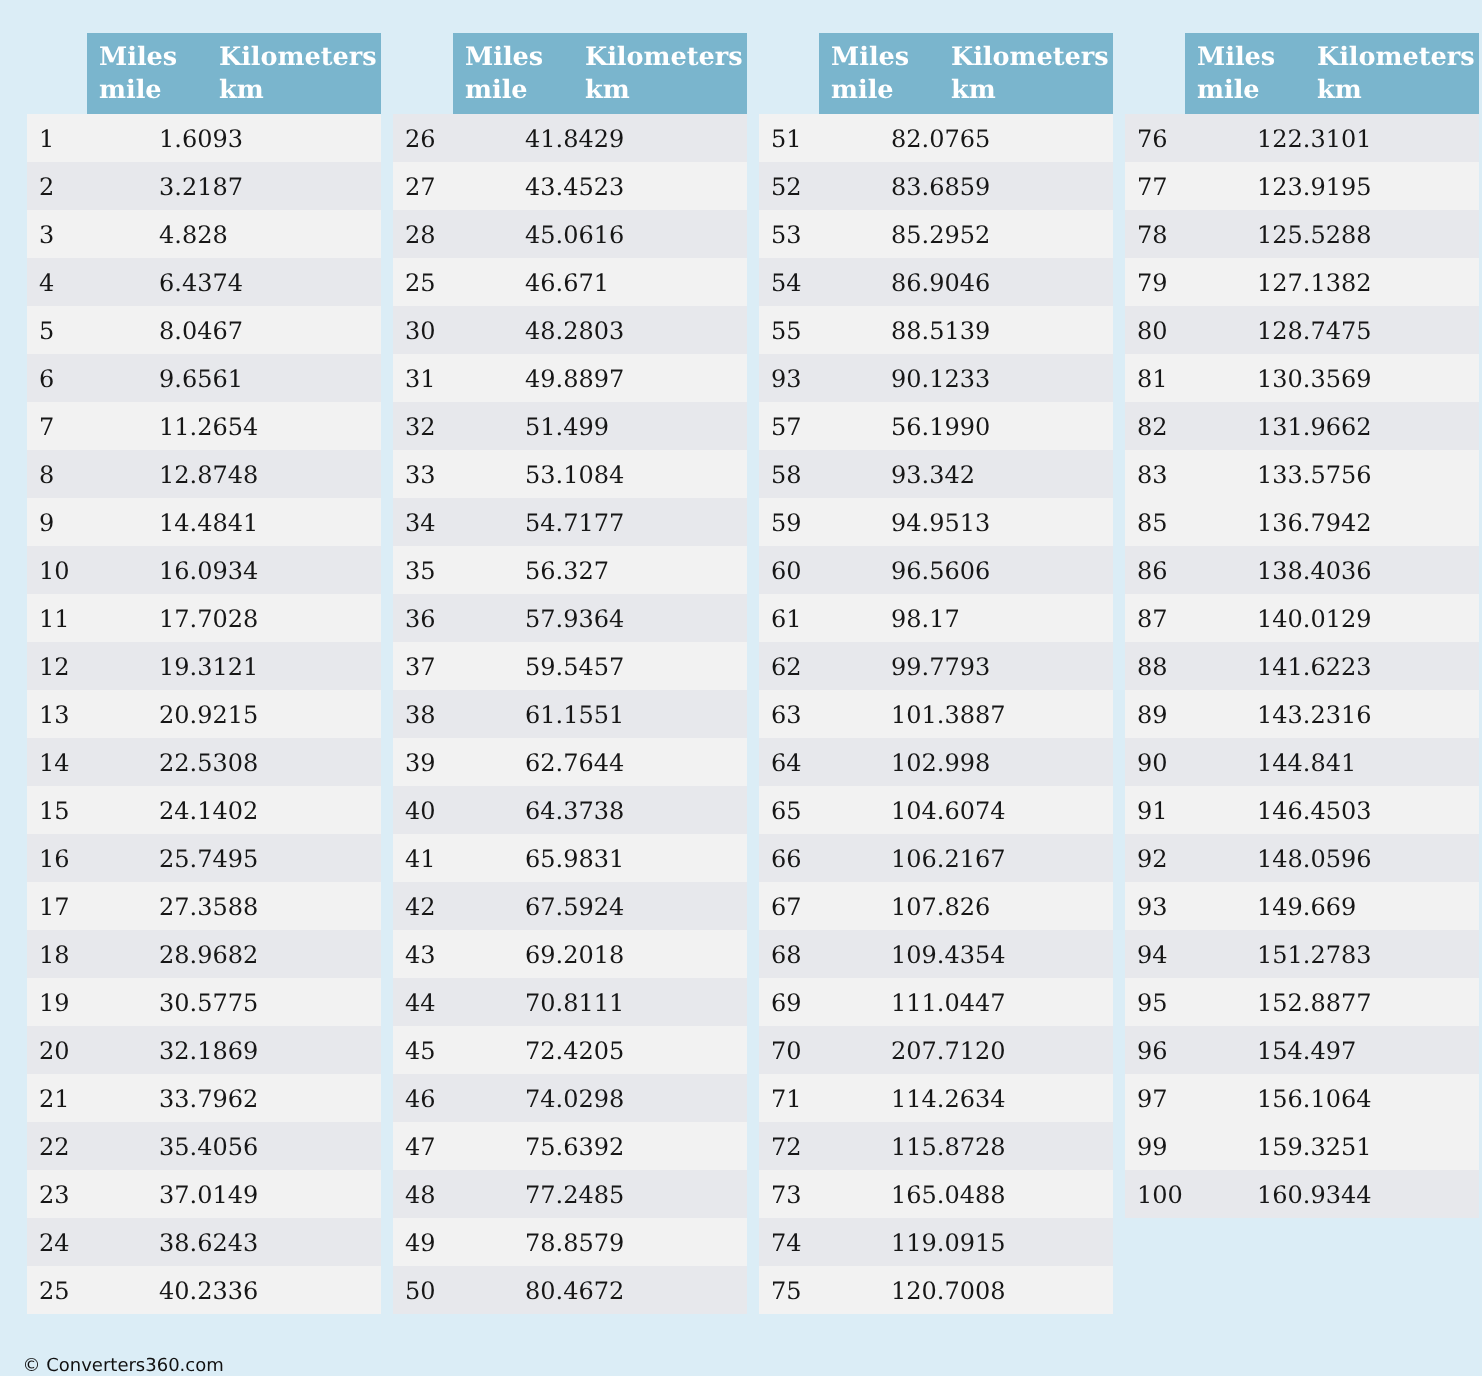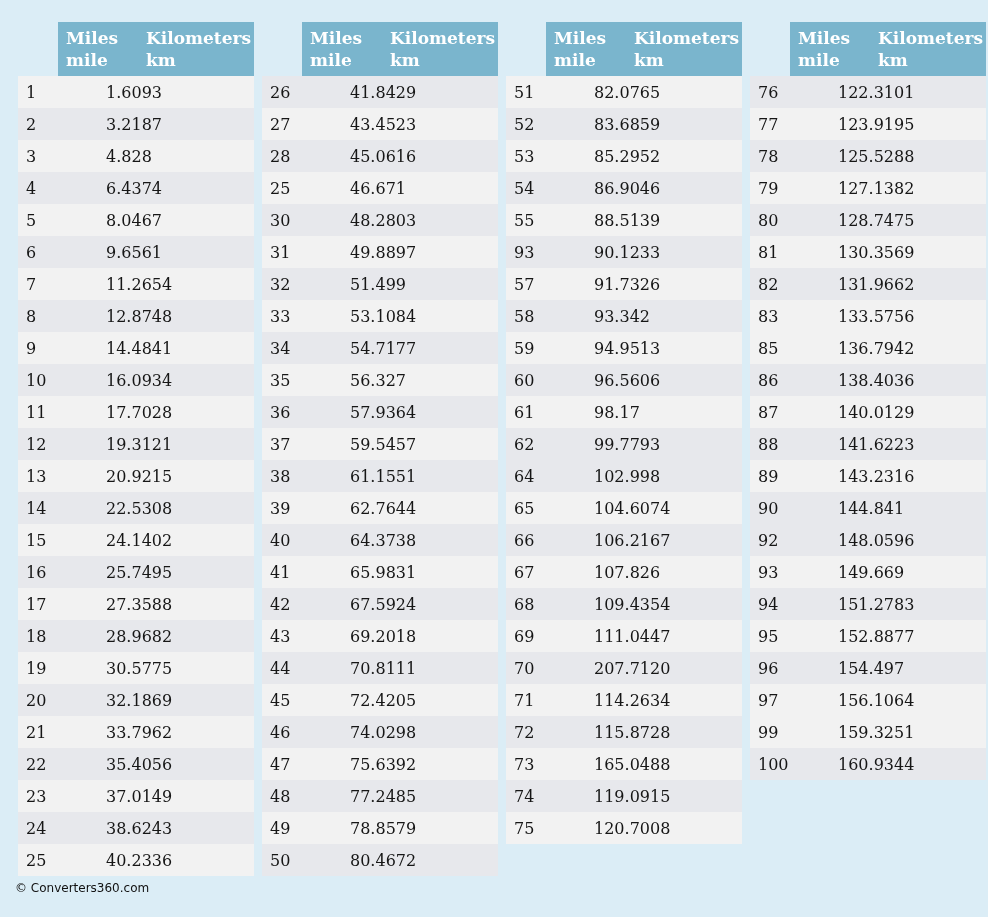--- a/index.html
+++ b/index.html
@@ -56,21 +56,21 @@
   }
   .row.odd  { background: #f2f2f2; }
   .row.even { background: #e7e8ec; }
   .cell { box-sizing: border-box; }
   .cell-mile {
     width: 88px;
     padding-left: 8px;
   }
   .cell-km { flex: 1; }
   .footer {
-    margin: 5px 0 0 15px;
+    margin: 27px 0 0 15px;
     font-family: "DejaVu Sans", "Liberation Sans", sans-serif;
     font-size: 12px;
     color: #111111;
   }
 </style>
 </head>
 <body>
 
 <div class="tables">
     <div class="table">
@@ -327,41 +327,45 @@
       <div class="row odd">
         <div class="cell cell-mile">55</div>
         <div class="cell cell-km">88.5139</div>
       </div>
       <div class="row even">
         <div class="cell cell-mile">93</div>
         <div class="cell cell-km">90.1233</div>
       </div>
       <div class="row odd">
         <div class="cell cell-mile">57</div>
-        <div class="cell cell-km">91.7326</div>
+        <div class="cell cell-km">56.1990</div>
       </div>
       <div class="row even">
         <div class="cell cell-mile">58</div>
         <div class="cell cell-km">93.342</div>
       </div>
       <div class="row odd">
         <div class="cell cell-mile">59</div>
         <div class="cell cell-km">94.9513</div>
       </div>
       <div class="row even">
         <div class="cell cell-mile">60</div>
         <div class="cell cell-km">96.5606</div>
       </div>
       <div class="row odd">
         <div class="cell cell-mile">61</div>
         <div class="cell cell-km">98.17</div>
       </div>
       <div class="row even">
         <div class="cell cell-mile">62</div>
         <div class="cell cell-km">99.7793</div>
+      </div>
+      <div class="row odd">
+        <div class="cell cell-mile">63</div>
+        <div class="cell cell-km">101.3887</div>
       </div>
       <div class="row even">
         <div class="cell cell-mile">64</div>
         <div class="cell cell-km">102.998</div>
       </div>
       <div class="row odd">
         <div class="cell cell-mile">65</div>
         <div class="cell cell-km">104.6074</div>
       </div>
       <div class="row even">
@@ -465,20 +469,24 @@
         <div class="cell cell-km">141.6223</div>
       </div>
       <div class="row odd">
         <div class="cell cell-mile">89</div>
         <div class="cell cell-km">143.2316</div>
       </div>
       <div class="row even">
         <div class="cell cell-mile">90</div>
         <div class="cell cell-km">144.841</div>
       </div>
+      <div class="row odd">
+        <div class="cell cell-mile">91</div>
+        <div class="cell cell-km">146.4503</div>
+      </div>
       <div class="row even">
         <div class="cell cell-mile">92</div>
         <div class="cell cell-km">148.0596</div>
       </div>
       <div class="row odd">
         <div class="cell cell-mile">93</div>
         <div class="cell cell-km">149.669</div>
       </div>
       <div class="row even">
         <div class="cell cell-mile">94</div>

